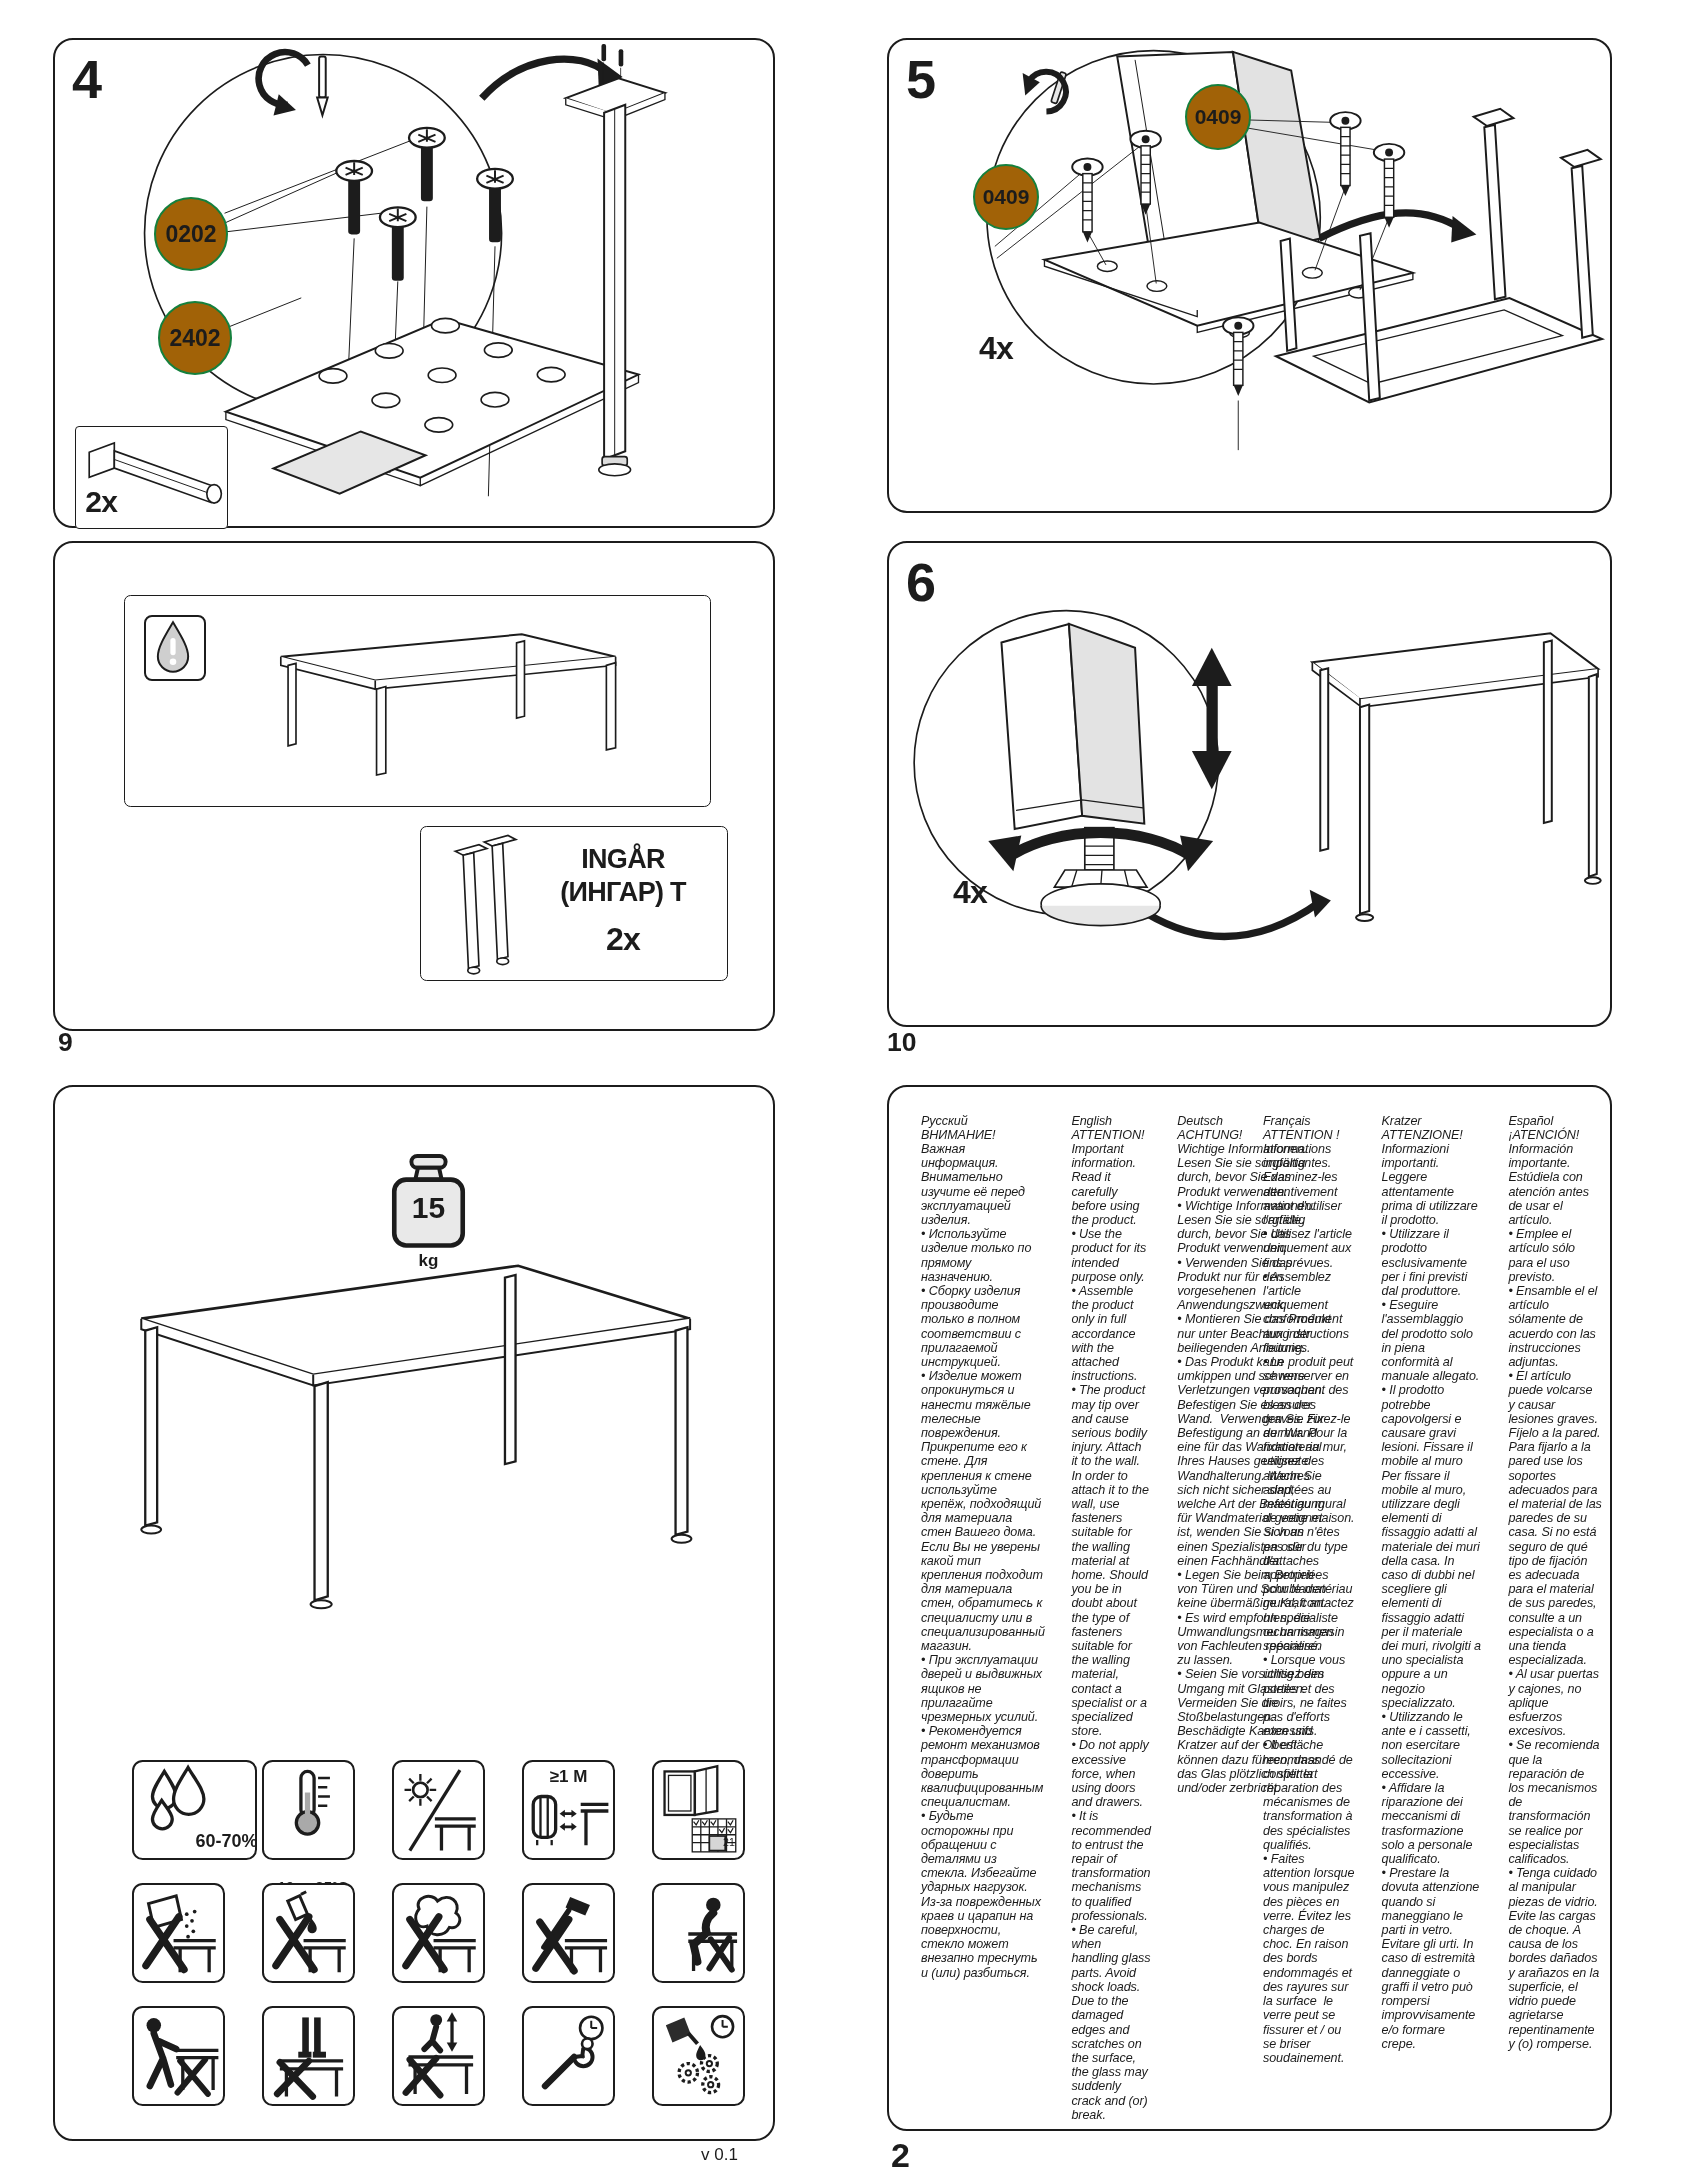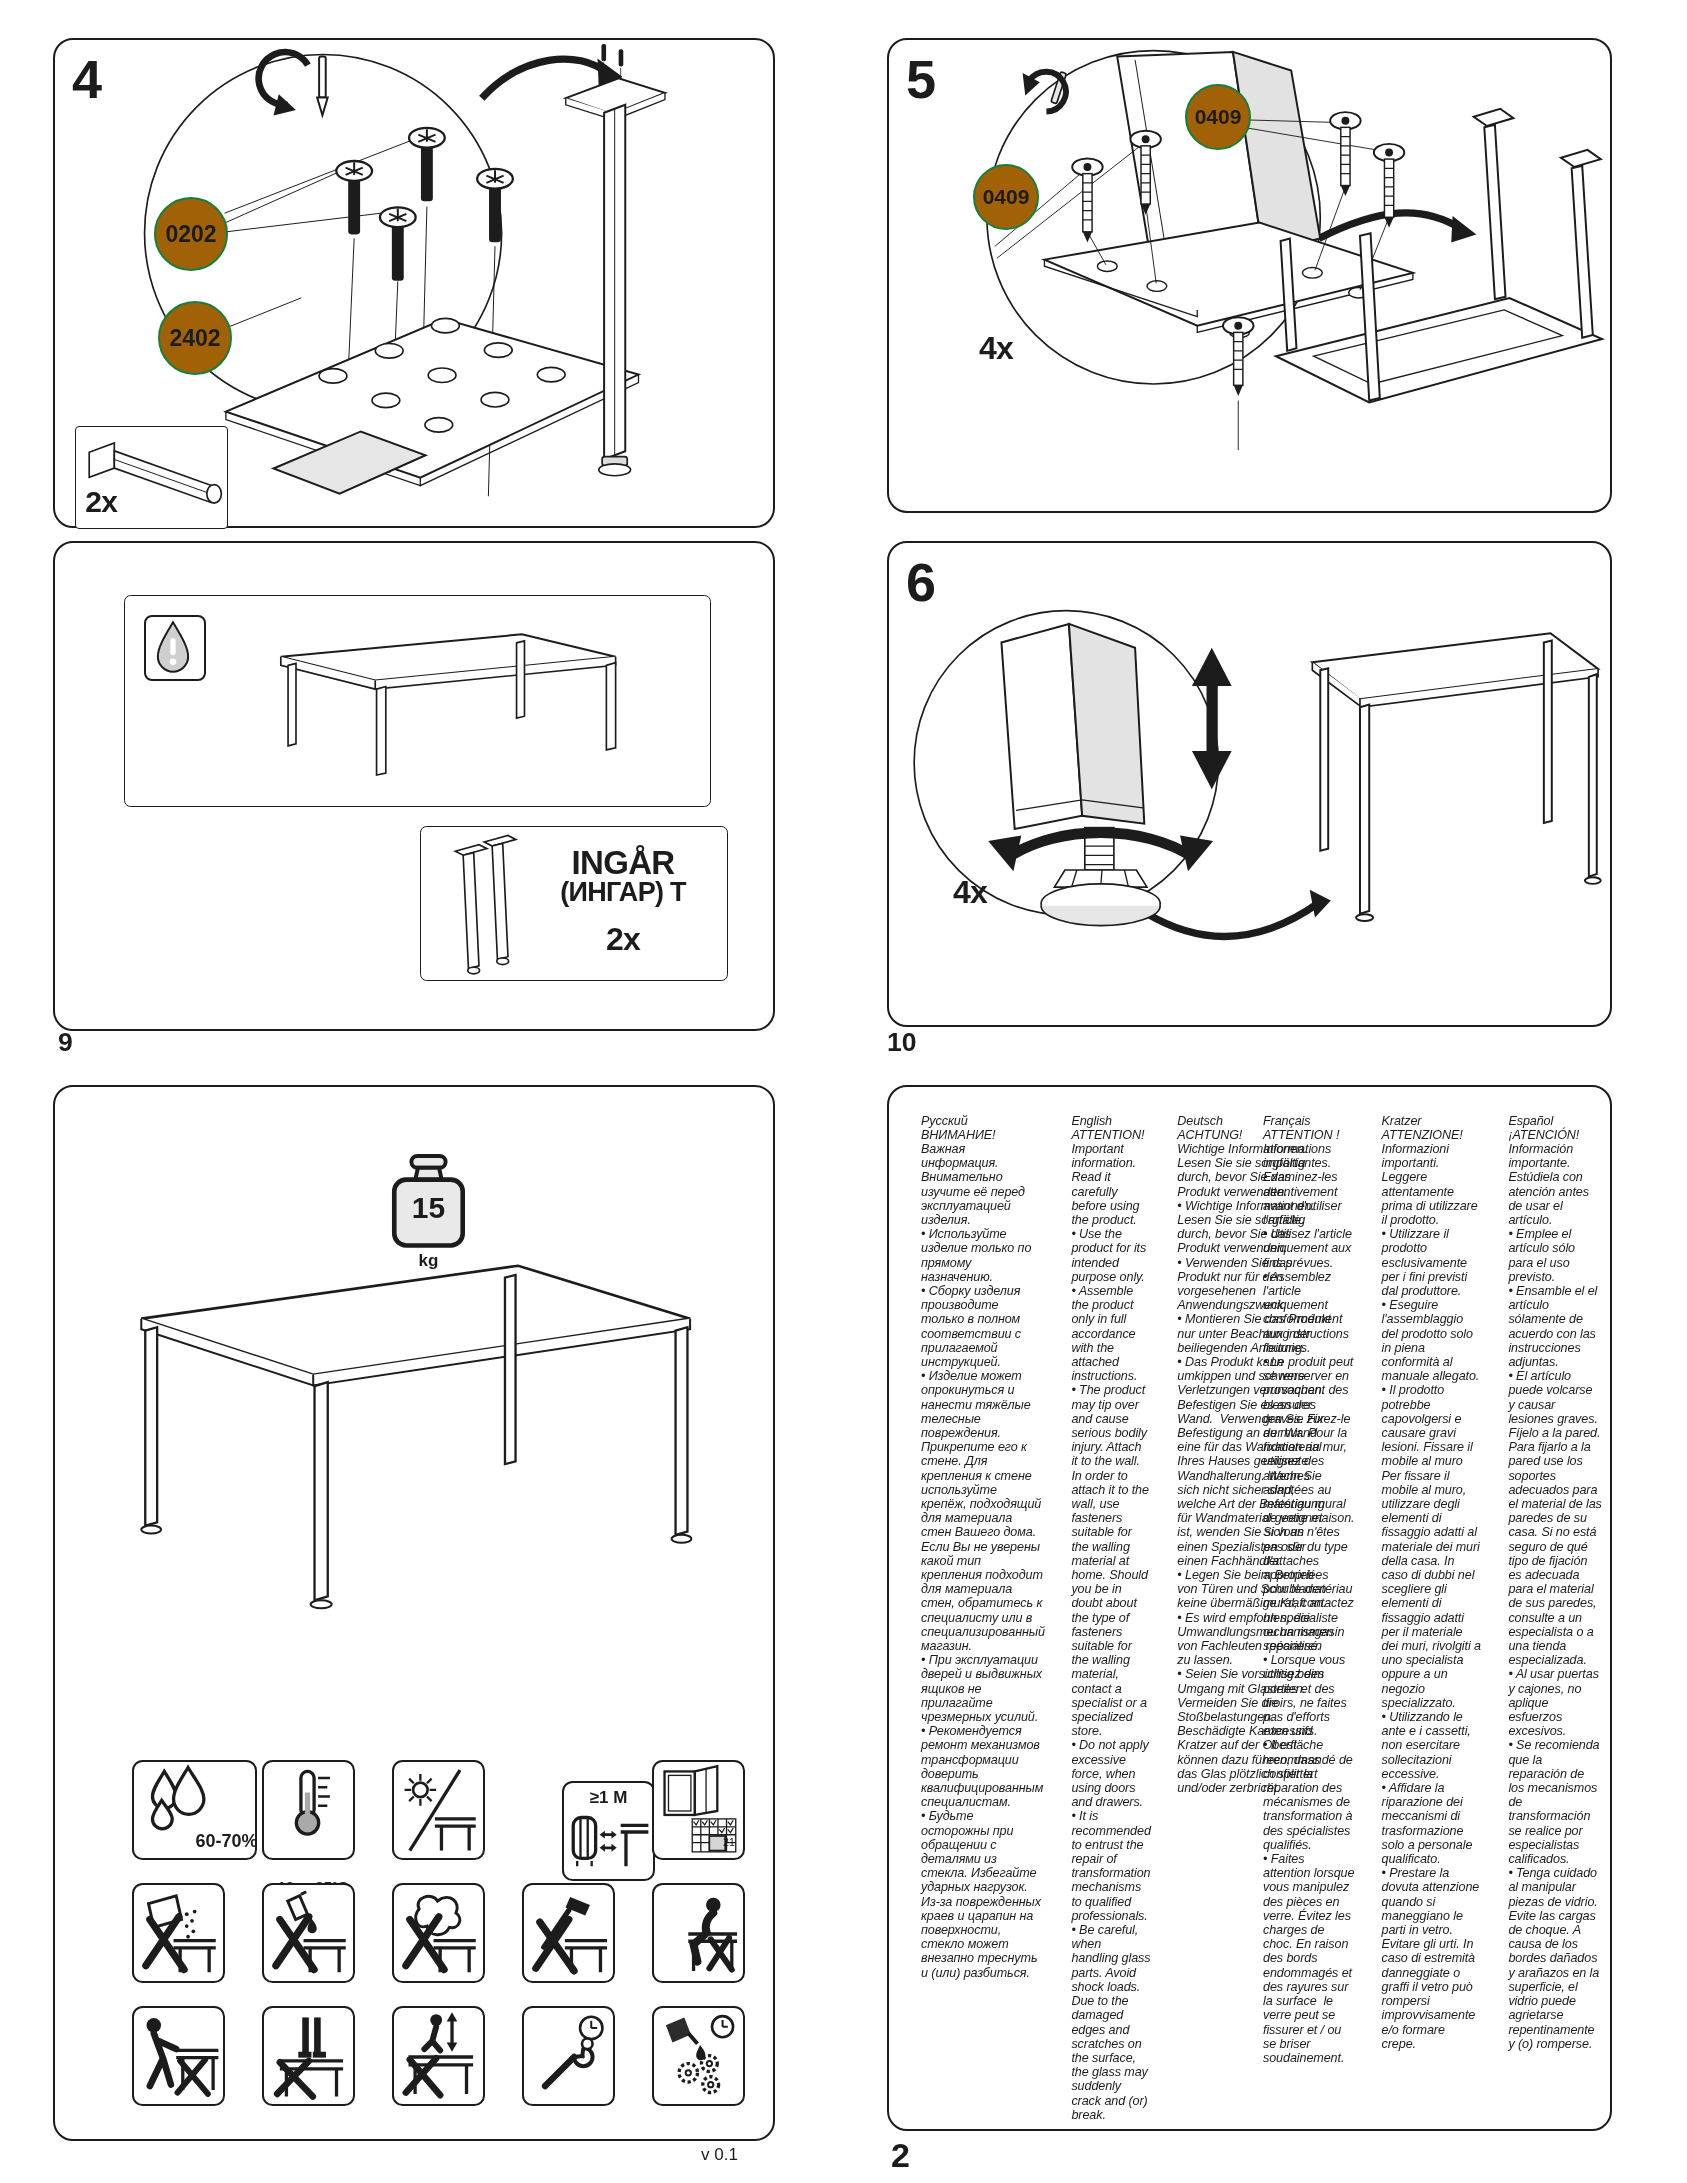--- a/index.html
+++ b/index.html
@@ -129,21 +129,21 @@
     <svg class="abs" style="left:0;top:0;" width="112" height="150" viewBox="0 0 170 226">
       <g fill="#fff" stroke="#1c1c1c" stroke-width="2.5">
         <polygon points="96,22 132,12 144,18 108,28"></polygon>
           <polygon points="108,28 124,24 132,196 116,200"></polygon>
           <ellipse cx="124" cy="203" rx="9" ry="5"></ellipse>
         <polygon points="52,36 88,26 100,32 64,42"></polygon>
           <polygon points="64,42 80,38 88,210 72,214"></polygon>
           <ellipse cx="80" cy="217" rx="9" ry="5"></ellipse>
       </g>
     </svg>
-    <div class="ing-label" style="left:106px;top:17px;width:192px;text-align:center;font-size:33px;">INGÅR</div>
+    <div class="ing-label" style="left:106px;top:17px;width:192px;text-align:center;font-size:27px;">INGÅR</div>
     <div class="ing-label" style="left:106px;top:50px;width:192px;text-align:center;font-size:27px;">(ИНГАР) T</div>
     <div class="qty" style="left:106px;top:94px;width:192px;text-align:center;">2x</div>
   </div>
 </div>
 
 <div class="pagenum" style="left:58px;top:1027px;">9</div>
 <div class="pagenum" style="left:887px;top:1027px;">10</div>
 
 <div class="panel" style="left:887px;top:38px;width:721px;height:471px;">
   <div class="stepnum">5</div>
@@ -309,21 +309,21 @@
     <div class="icon-label" style="top:71px;font-size:15px;margin-top:45px;">+10...+25ºC</div>
   </div>
   <div class="icon-box" style="left:337px;top:673px;">
     <svg width="89" height="96" viewBox="0 0 135 145">
       <circle cx="40" cy="42" r="11" fill="#fff" stroke="#1c1c1c" stroke-width="4"></circle>
       <path d="M40 18 v10 M40 56 v10 M16 42 h10 M54 42 h10 M23 25 l7 7 M50 52 l7 7 M57 25 l-7 7 M30 52 l-7 7" stroke="#1c1c1c" stroke-width="3.5"></path>
       <line x1="100" y1="12" x2="24" y2="134" stroke="#1c1c1c" stroke-width="5"></line>
       <path d="M62 86 H124 M62 97 H124 M72 97 V134 M114 97 V134" stroke="#1c1c1c" stroke-width="5" fill="none"></path>
     </svg>
   </div>
-  <div class="icon-box" style="left:467px;top:694px;margin-left:40px;">
+  <div class="icon-box" style="left:467px;top:673px;">
     <div class="icon-label" style="top:5.3px;font-size:17px;">≥1 M</div>
     <svg width="89" height="96" viewBox="0 0 135 145">
       <rect x="14" y="52" width="34" height="62" rx="12" fill="#fff" stroke="#1c1c1c" stroke-width="5"></rect>
       <path d="M25 52 v62 M36 52 v62 M20 118 v8 M42 118 v8" stroke="#1c1c1c" stroke-width="3.5"></path>
       <path d="M58 78 h18 M58 98 h18" stroke="#1c1c1c" stroke-width="4"></path>
       <polygon points="54,78 62,72 62,84" fill="#1c1c1c"></polygon>
         <polygon points="80,78 72,72 72,84" fill="#1c1c1c"></polygon>
       <polygon points="54,98 62,92 62,104" fill="#1c1c1c"></polygon>
         <polygon points="80,98 72,92 72,104" fill="#1c1c1c"></polygon>
       <path d="M86 64 H128 M86 74 H128 M94 74 V126" stroke="#1c1c1c" stroke-width="5" fill="none"></path>

